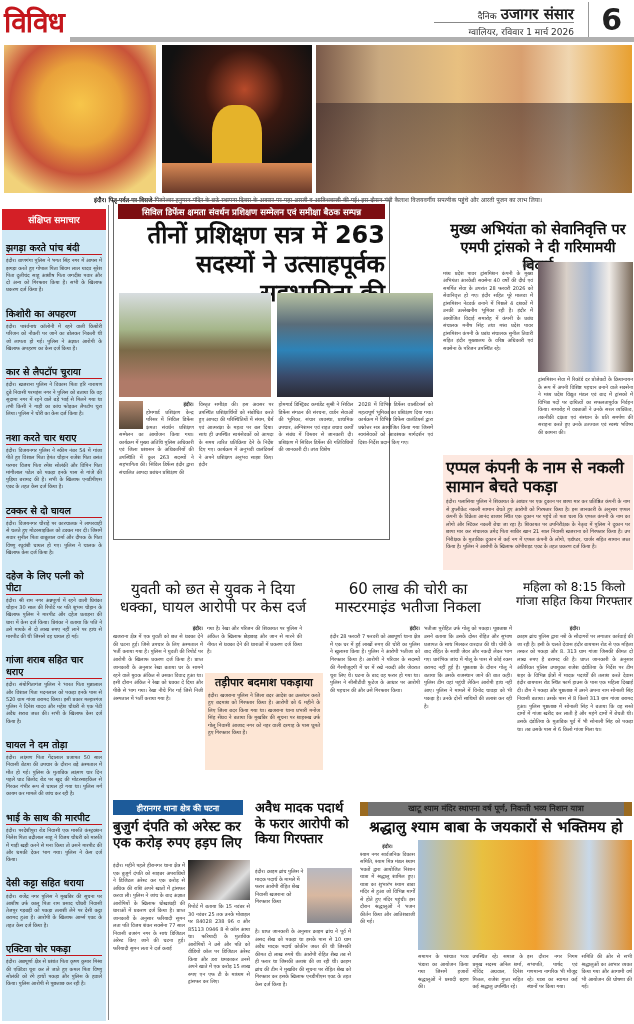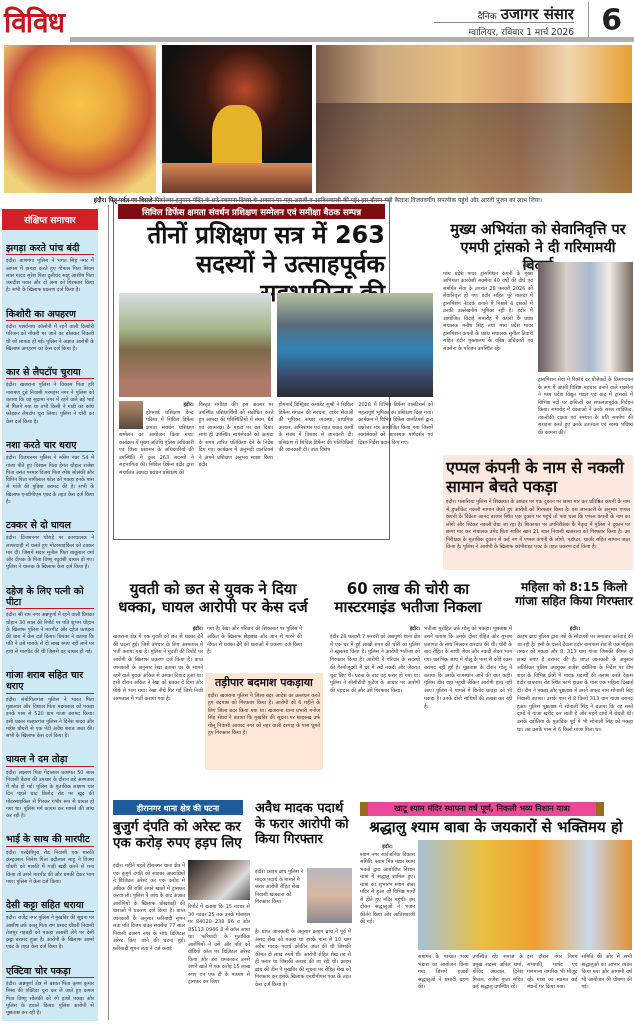--- a/index.html
+++ b/index.html
@@ -20,21 +20,21 @@
   .p1 { left: 4px; top: 45px; width: 152px; height: 148px; background: radial-gradient(circle at 50% 40%, #f7c64a 0%, #e9a23b 35%, #c8533a 60%, #f1d27a 85%); }
   .p2 { left: 162px; top: 45px; width: 150px; height: 148px; background: radial-gradient(circle at 55% 30%, #b84a2a 0%, #3a1810 30%, #111 60%), #111; }
   .p2 .statue { position: absolute; left: 50px; top: 60px; width: 50px; height: 70px; background: #e5b32a; border-radius: 40% 40% 10% 10%; }
   .p2 .base { position: absolute; left: 0; bottom: 0; width: 100%; height: 30px; background: linear-gradient(#d98a55, #6a3a2a); }
   .p3 { left: 316px; top: 45px; width: 316px; height: 148px; background: linear-gradient(90deg, #7a5a4a 0%, #c9a980 20%, #e8c080 45%, #d9a070 65%, #f0d6b0 80%, #e8a030 100%); }
   .p3 .crowd { position: absolute; left: 0; bottom: 0; width: 100%; height: 90px; background: linear-gradient(#3a2a2a, #6a4a3a); opacity: .55; }
   .caption { position: absolute; left: 4px; top: 196px; width: 628px; font-size: 6px; color: #333; text-align: center; }
   .caption b { color: #111; }
 
   
-  .brief { position: absolute; left: 2px; top: 209px; width: 96px; height: 812px; background: #cfe8f5; }
+  .brief { position: absolute; left: 2px; top: 209px; width: 104px; height: 812px; background: #cfe8f5; }
   .brief-head { background: #d41f26; color: #fff; font-size: 9px; text-align: center; padding: 4px 0; font-weight: bold; }
   .brief-item { padding: 12px 4px 2px; }
   .brief-item h4 { font-size: 9.5px; font-weight: bold; color: #111; border-bottom: 1px solid #c4161c; padding-bottom: 1px; margin-bottom: 2px; line-height: 1.2; }
   .brief-item p { font-size: 5px; line-height: 1.45; color: #333; text-align: justify; }
   .vline { position: absolute; left: 108px; top: 205px; width: 1px; height: 815px; background: #888; }
 
   
   .main-box { position: absolute; left: 113px; top: 200px; width: 277px; height: 340px; border: 1px solid #666; }
   .kicker { background: #7c0e12; color: #fff; font-size: 8.5px; text-align: center; padding: 2px 0; margin: 3px 4px 0; font-weight: bold; }
   .main-headline { font-size: 24px; font-weight: bold; text-align: right; line-height: 1.2; color: #111; padding: 2px 4px; }
@@ -50,21 +50,21 @@
   .rt-text { position: absolute; left: 443px; top: 262px; width: 90px; font-size: 5px; line-height: 1.5; color: #333; text-align: justify; }
   .rt-photo { position: absolute; left: 538px; top: 262px; width: 95px; height: 110px; background: linear-gradient(90deg, #6a5a60 0%, #d9d0c8 30%, #a8b8d0 55%, #f0ece8 75%, #7a6a5a 100%); }
   .rt-text2 { position: absolute; left: 538px; top: 376px; width: 95px; font-size: 5px; line-height: 1.5; color: #333; text-align: justify; }
 
   
   .apple-box { position: absolute; left: 443px; top: 455px; width: 190px; height: 115px; background: #fde8e0; padding: 3px; }
   .apple-box h3 { font-size: 16px; font-weight: bold; color: #111; line-height: 1.2; }
   .apple-box p { font-size: 5px; line-height: 1.5; color: #333; text-align: justify; margin-top: 2px; }
 
   
-  .h-mid { position: absolute; font-weight: bold; color: #111; line-height: 1.2; text-align: center; }
+  .h-mid { position: absolute; font-weight: normal; color: #111; line-height: 1.2; text-align: center; }
   .h1 { left: 113px; top: 580px; width: 200px; font-size: 15px; }
   .h2 { left: 318px; top: 580px; width: 180px; font-size: 15px; }
   .h3 { left: 515px; top: 580px; width: 118px; font-size: 12px; }
   .text-block { position: absolute; font-size: 5px; line-height: 1.55; color: #333; text-align: justify; }
   .tb1 { left: 113px; top: 625px; width: 90px; height: 160px; }
   .tb2 { left: 207px; top: 625px; width: 95px; height: 45px; }
   .box-tadi { position: absolute; left: 205px; top: 673px; width: 118px; height: 97px; background: #fde6d5; padding: 3px; }
   .box-tadi h4 { font-size: 11px; font-weight: bold; text-align: center; color: #111; line-height: 1.25; }
   .box-tadi p { font-size: 5px; line-height: 1.5; color: #333; text-align: justify; margin-top: 2px; }
   .tb3 { left: 330px; top: 625px; width: 90px; height: 160px; }
@@ -75,21 +75,21 @@
   .hira-kicker { position: absolute; left: 113px; top: 800px; width: 130px; background: #1d5b9a; color: #fff; font-size: 8px; font-weight: bold; text-align: center; padding: 2px 0; }
   .hira-head { position: absolute; left: 113px; top: 818px; width: 135px; font-size: 13.5px; font-weight: bold; line-height: 1.2; color: #111; }
   .hira-text { position: absolute; left: 113px; top: 862px; width: 72px; height: 158px; font-size: 5px; line-height: 1.5; color: #333; text-align: justify; }
   .hira-photo { position: absolute; left: 188px; top: 860px; width: 62px; height: 40px; background: linear-gradient(135deg, #222 0%, #8a7a70 40%, #ddd 70%, #555); }
   .hira-text2 { position: absolute; left: 188px; top: 903px; width: 62px; height: 117px; font-size: 5px; line-height: 1.5; color: #333; text-align: justify; }
   .drug-head { position: absolute; left: 255px; top: 800px; width: 95px; font-size: 13px; font-weight: bold; line-height: 1.2; color: #111; }
   .drug-text { position: absolute; left: 255px; top: 868px; width: 50px; height: 60px; font-size: 5px; line-height: 1.5; color: #333; }
   .drug-photo { position: absolute; left: 307px; top: 868px; width: 45px; height: 55px; background: linear-gradient(#b8b8c0, #d9b8a0 50%, #8a8a90); }
   .drug-text2 { position: absolute; left: 255px; top: 928px; width: 96px; height: 92px; font-size: 5px; line-height: 1.5; color: #333; text-align: justify; }
 
-  .khatu-kicker { position: absolute; left: 360px; top: 802px; width: 244px; height: 14px; background: #ec4899; border-left: 8px solid #9a6a20; border-right: 8px solid #9a6a20; font-size: 8px; font-weight: bold; text-align: center; color: #222; line-height: 14px; }
+  .khatu-kicker { position: absolute; left: 360px; top: 802px; width: 272px; height: 14px; background: #737373; border-left: 8px solid #9a6a20; border-right: 8px solid #9a6a20; font-size: 8px; font-weight: bold; text-align: center; color: #222; line-height: 14px; }
   .khatu-head { position: absolute; left: 358px; top: 818px; width: 276px; font-size: 15px; font-weight: bold; text-align: center; color: #111; line-height: 1.25; }
   .khatu-text { position: absolute; left: 360px; top: 843px; width: 55px; height: 177px; font-size: 5px; line-height: 1.5; color: #333; text-align: justify; }
   .khatu-photo { position: absolute; left: 418px; top: 840px; width: 214px; height: 110px; background: linear-gradient(90deg, #a8c0d8 0%, #e8c040 30%, #f0a030 55%, #c8d8e8 80%, #e09030 100%); }
   .khatu-text2 { position: absolute; left: 418px; top: 953px; width: 214px; height: 67px; font-size: 5px; line-height: 1.5; color: #333; display: flex; gap: 4px; }
   .khatu-text2 div { flex: 1; text-align: justify; }
 </style>
 </head>
 <body>
 
 <div class="masthead">

